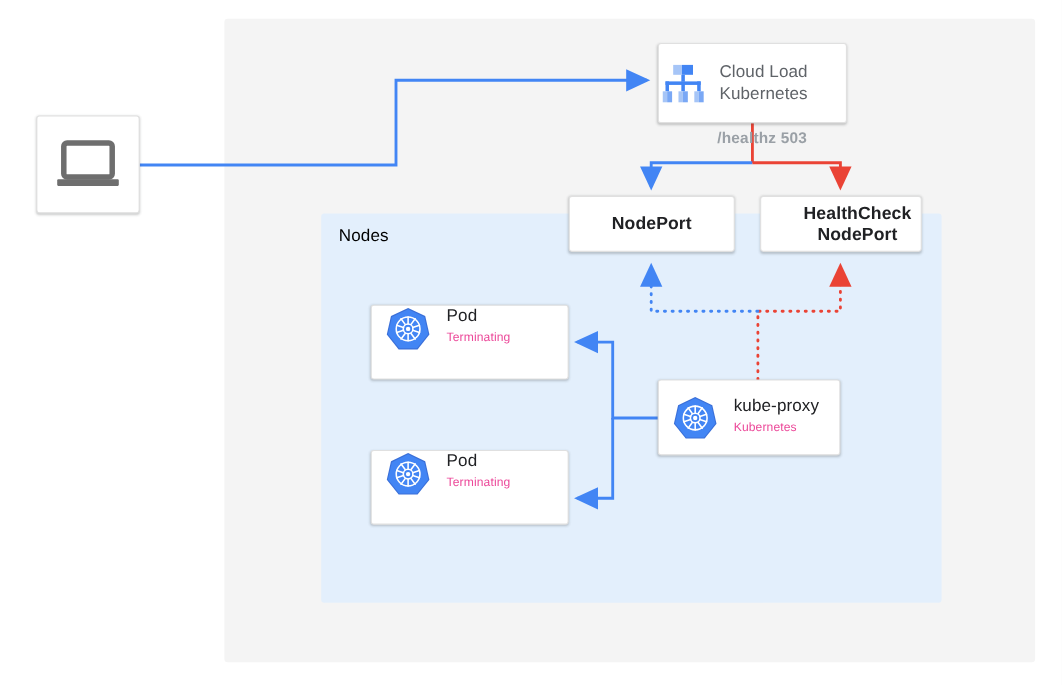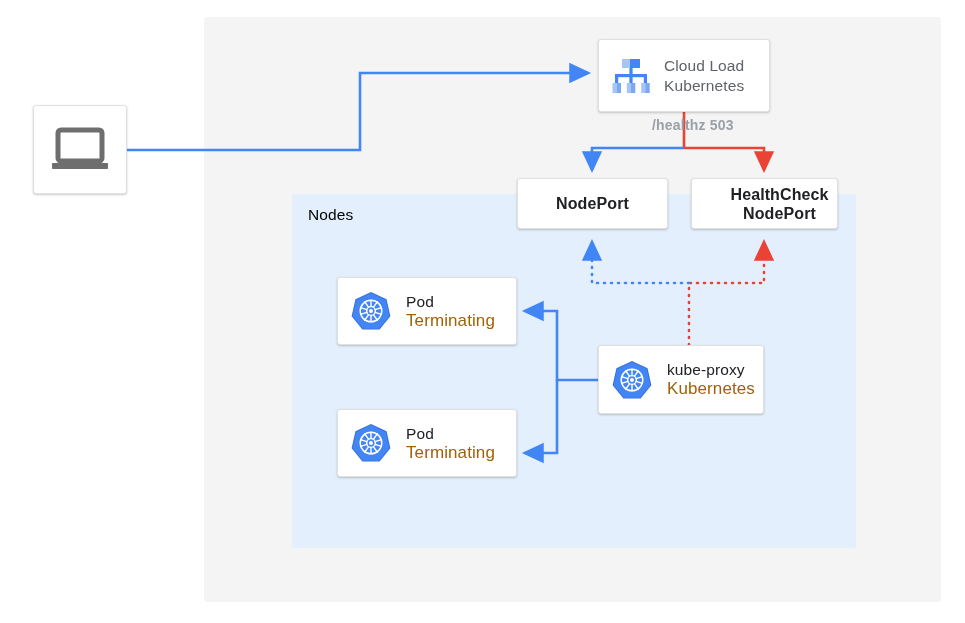--- a/index.html
+++ b/index.html
@@ -54,21 +54,20 @@
     width: 94px; height: 89px;
     display: flex; align-items: center; justify-content: center;
   }
   .laptop-svg { display:block; }
 
   
   .clb-box {
     left: 598px; top: 39px;
     width: 172px; height: 73px;
     display: flex; align-items: center;
-    padding-left: 10px;
     text-align: center;
   }
   .clb-icon { width: 44px; height: 44px; flex: 0 0 44px; }
   .clb-text {
     margin-left: 11px;
     font-size: 15.5px;
     line-height: 20px;
     color: #5f6368;
     letter-spacing: .1px;
   }
@@ -90,21 +89,21 @@
     color: #202124;
     text-align: center;
     line-height: 19px;
     letter-spacing: .1px;
   }
 
   
   .pod-box {
     left: 337px;
     width: 180px; height: 68px;
-    display: flex; align-items: center;
+    display: flex; align-items: flex-start;
     padding-left: 12px;
   }
   .pod-1 { top: 277px; }
   .pod-2 { top: 409px; }
 
   
   .kp-box {
     left: 598px; top: 345px;
     width: 166px; height: 69px;
     display: flex; align-items: center;
@@ -113,22 +112,22 @@
 
   .k8s-icon { width: 42px; height: 42px; flex: 0 0 42px; }
   .k8s-text { margin-left: 14px; }
   .k8s-title {
     font-size: 15.5px;
     color: #202124;
     line-height: 19px;
     letter-spacing: .1px;
   }
   .k8s-sub {
-    font-size: 17px;
-    color: #a16207;
+    font-size: 11px;
+    color: #ec4899;
     line-height: 20px;
     letter-spacing: .1px;
   }
 
   
   .healthz-label {
     left: 652px; top: 117px;
     font-size: 14px;
     font-weight: bold;
     color: #9aa0a6;

